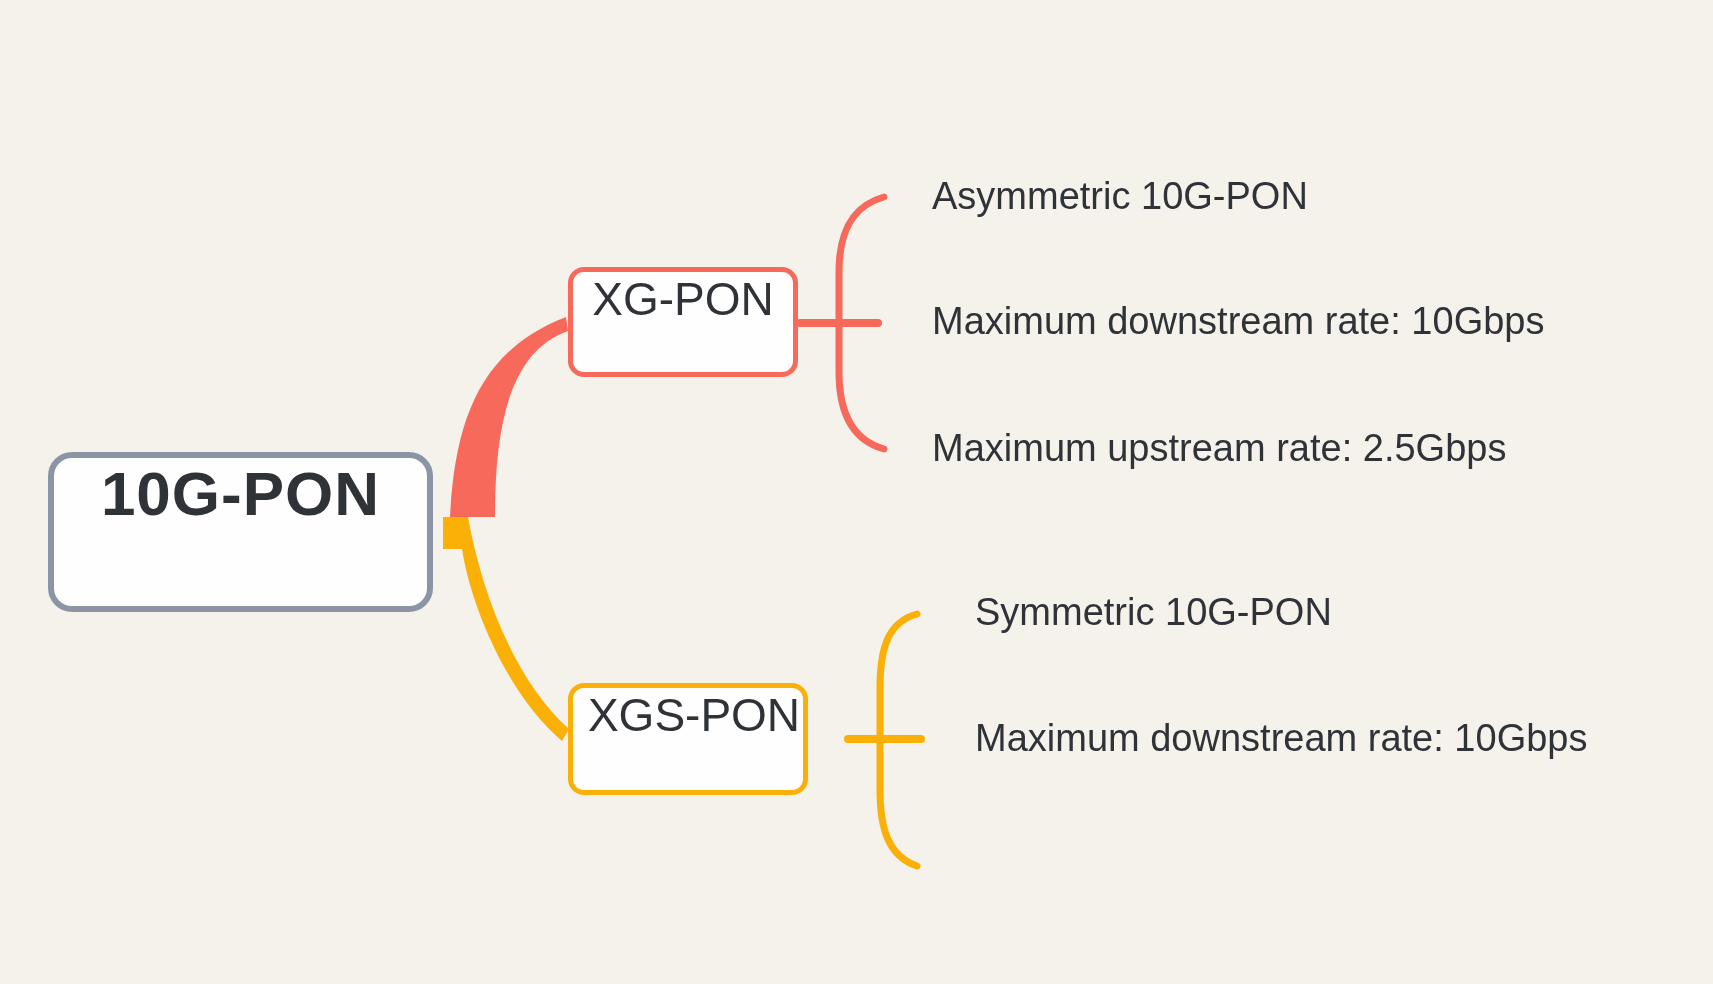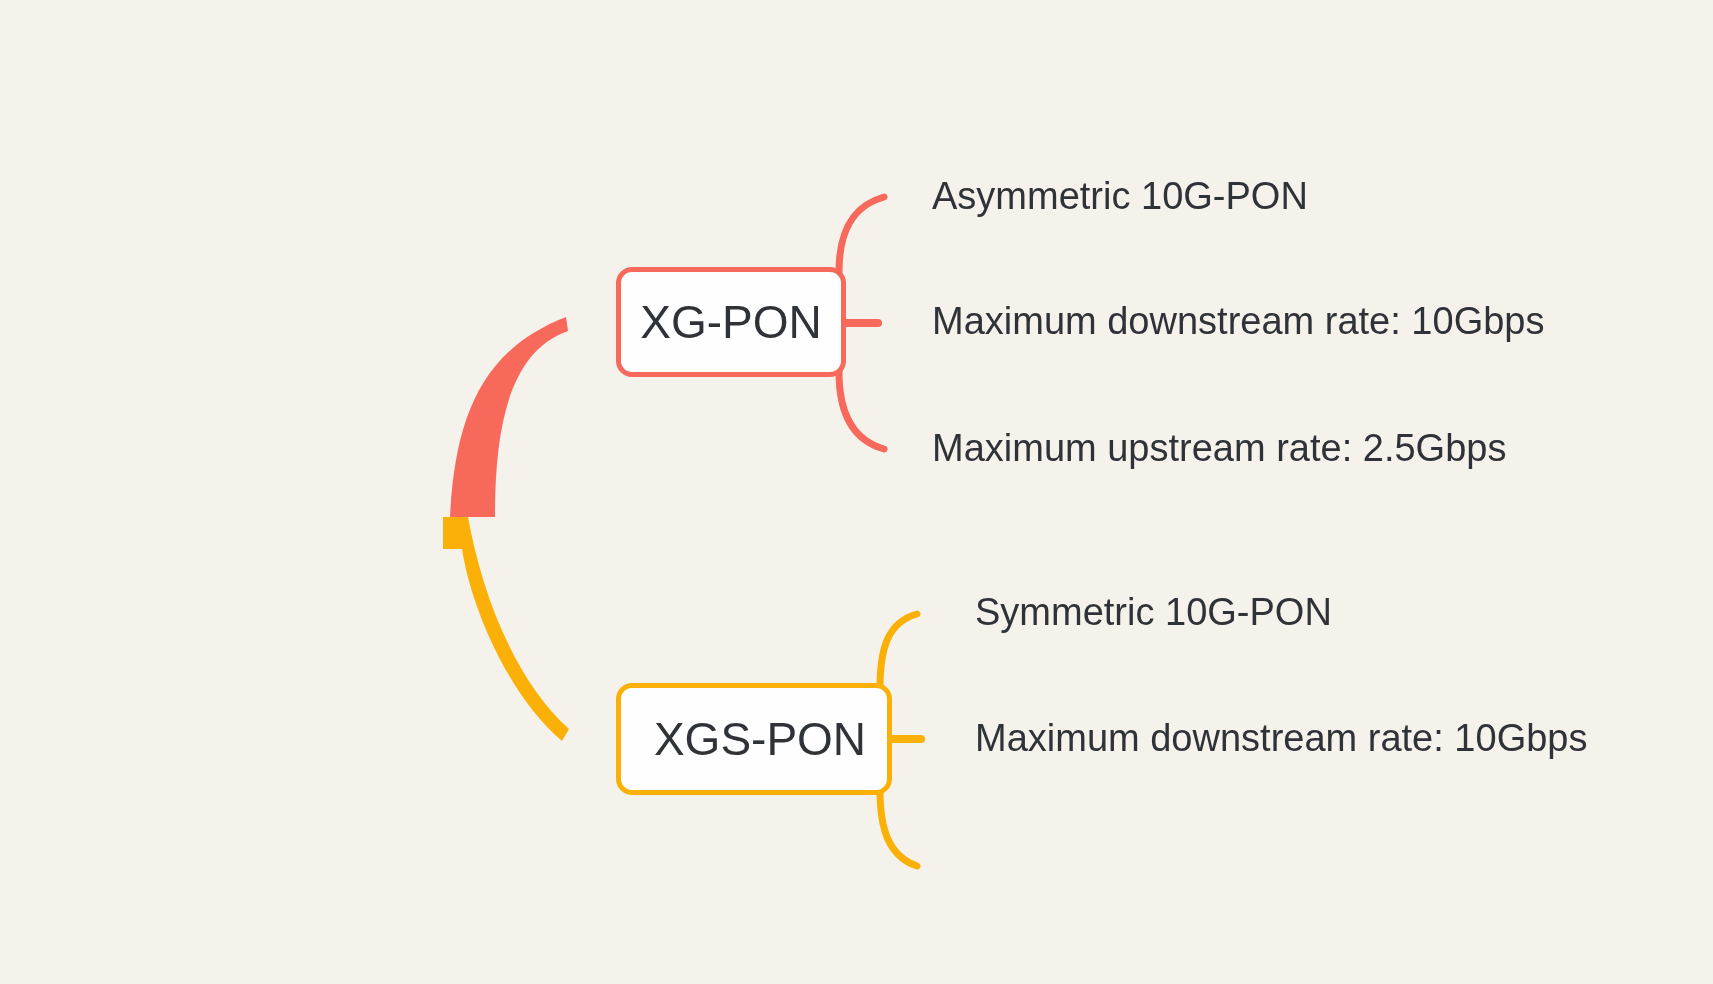--- a/index.html
+++ b/index.html
@@ -25,44 +25,42 @@
   .fill-branch1{ fill:var(--c-branch1); }
   .fill-branch2{ fill:var(--c-branch2); }
   .stroke-branch1{ stroke:var(--c-branch1); fill:none; stroke-linecap:round; }
   .stroke-branch2{ stroke:var(--c-branch2); fill:none; stroke-linecap:round; }
 
   .node{
     position:absolute;
     box-sizing:border-box;
     background:var(--c-node_bg,#fff);
     display:flex;
-    align-items:center;
     justify-content:center;
     color:var(--c-text,#2f3338);
-    margin-left:48px;
   }
   .node-root{
     left:48px; top:452px;
     width:385px; height:160px;
     border:6px solid var(--c-root_border,#8b95a6);
     border-radius:24px;
     font-size:62px;
     font-weight:700;
     letter-spacing:1px;
   }
   .node-xgpon{
     left:568px; top:267px;
     width:230px; height:110px;
     border:5px solid var(--c-branch1,#f7695a);
     border-radius:16px;
     font-size:46px;
   }
   .node-xgspon{
     left:568px; top:683px;
-    width:276px; height:112px;
+    width:240px; height:112px;
     border:5px solid var(--c-branch2,#fbb008);
     border-radius:16px;
     font-size:46px;
     padding-left:12px;
   }
   .leaf{
     position:absolute;
     transform:translateY(-50%);
     white-space:nowrap;
     font-size:38px;
@@ -106,20 +104,23 @@
              C 839,412 852,440 884,449"></path>
     <path class="stroke-branch1" stroke-width="8" d="M 800,323 L 878,323"></path>
 
     <path class="stroke-branch2" stroke-width="7" d="M 917,614
              C 888,622 880,648 880,688
              L 880,790
              C 880,828 888,856 917,866"></path>
     <path class="stroke-branch2" stroke-width="8" d="M 848,739 L 921,739"></path>
   </svg>
 
+  <div class="node node-root">
+    <span>10G-PON</span>
+  </div>
 
   <div class="node node-xgpon">
     <span>XG-PON</span>
   </div>
 
   <div class="node node-xgspon">
     <span>XGS-PON</span>
   </div>
 
   <div class="leaf b1 r1">Asymmetric 10G-PON</div>

